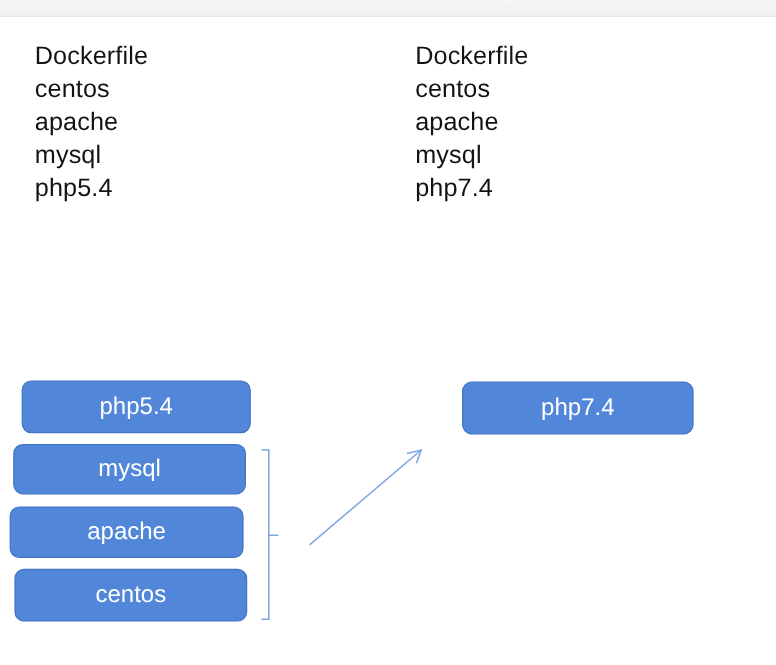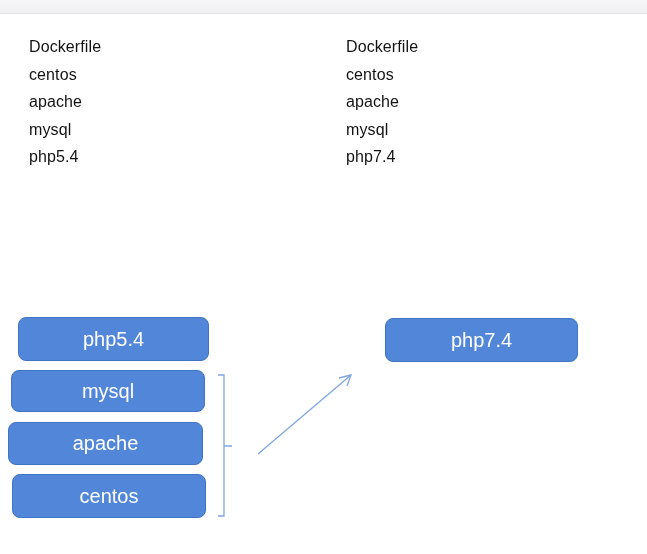--- a/index.html
+++ b/index.html
@@ -10,21 +10,21 @@
   }
   
   .top-bar{
     position:absolute;left:0;top:0;width:647px;height:13px;
     background:linear-gradient(180deg,#f6f6f7 0%,#f1f1f3 85%);
     border-bottom:1px solid #e4e4e7;
   }
   
   .listing{
     position:absolute;top:33px;
-    font-size:16px;line-height:27.5px;color:#131313;
+    font-size:21px;line-height:27.5px;color:#131313;
     letter-spacing:0.1px;
   }
   .listing-left{left:29px;}
   .listing-right{left:346px;}
   
   .layer-box{
     position:absolute;box-sizing:border-box;
     background:#5186d8;border:1.5px solid #4273c4;border-radius:8px;
     color:#ffffff;font-size:20px;
     display:flex;align-items:center;justify-content:center;

